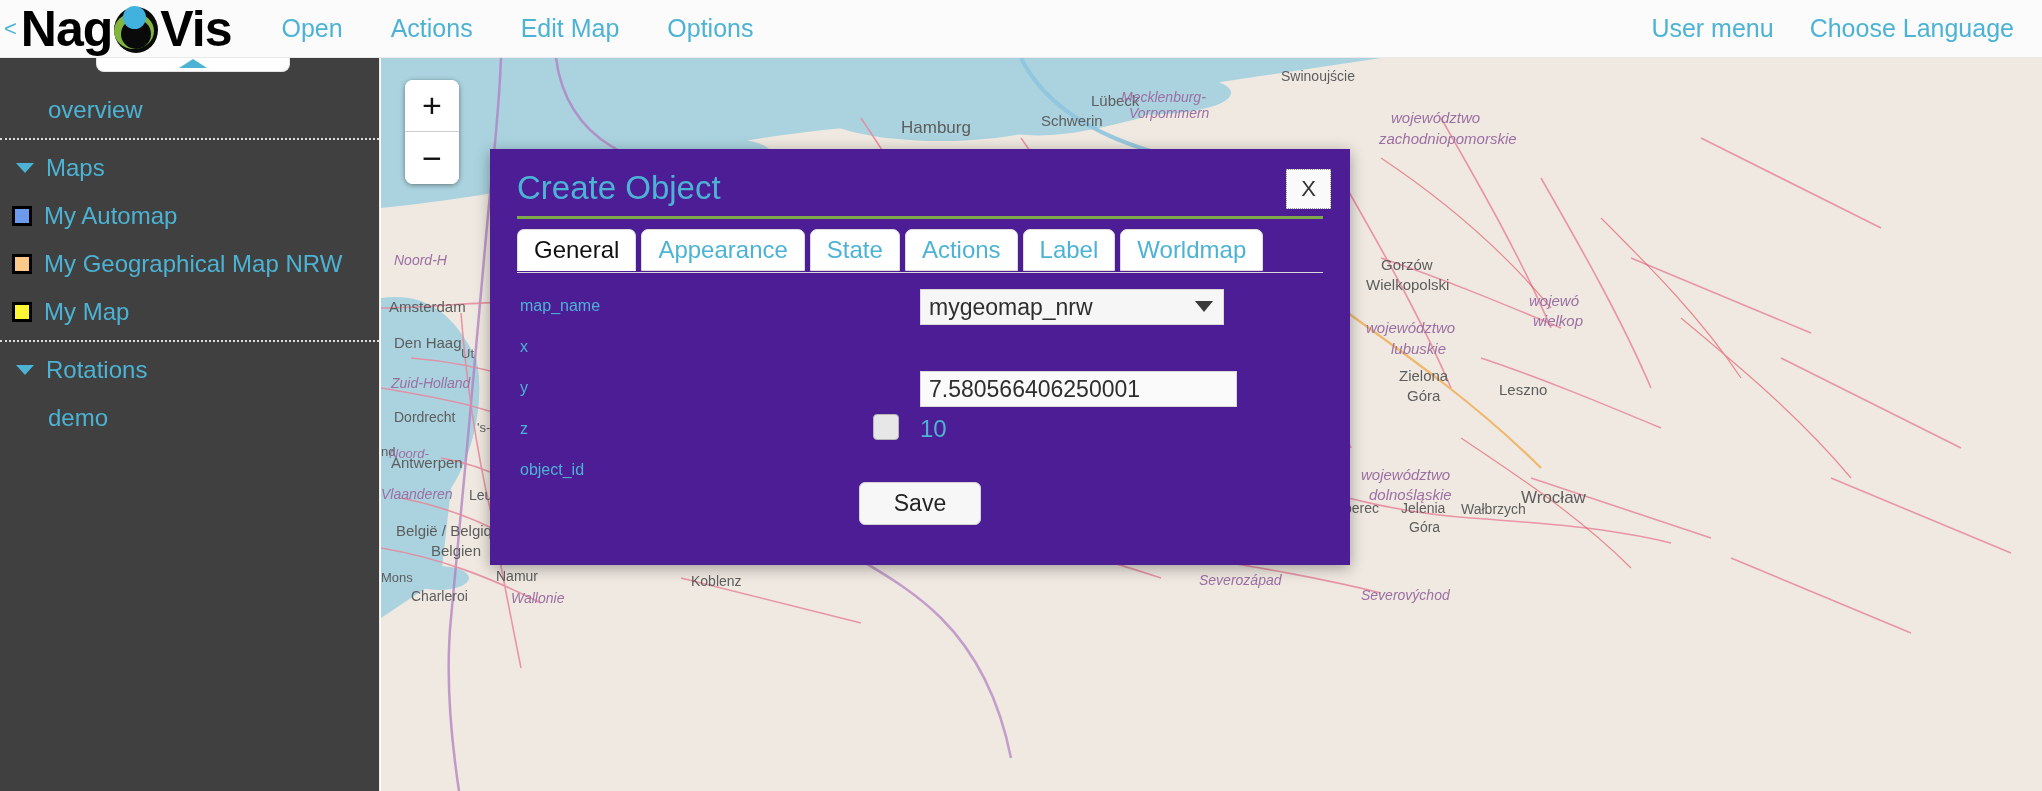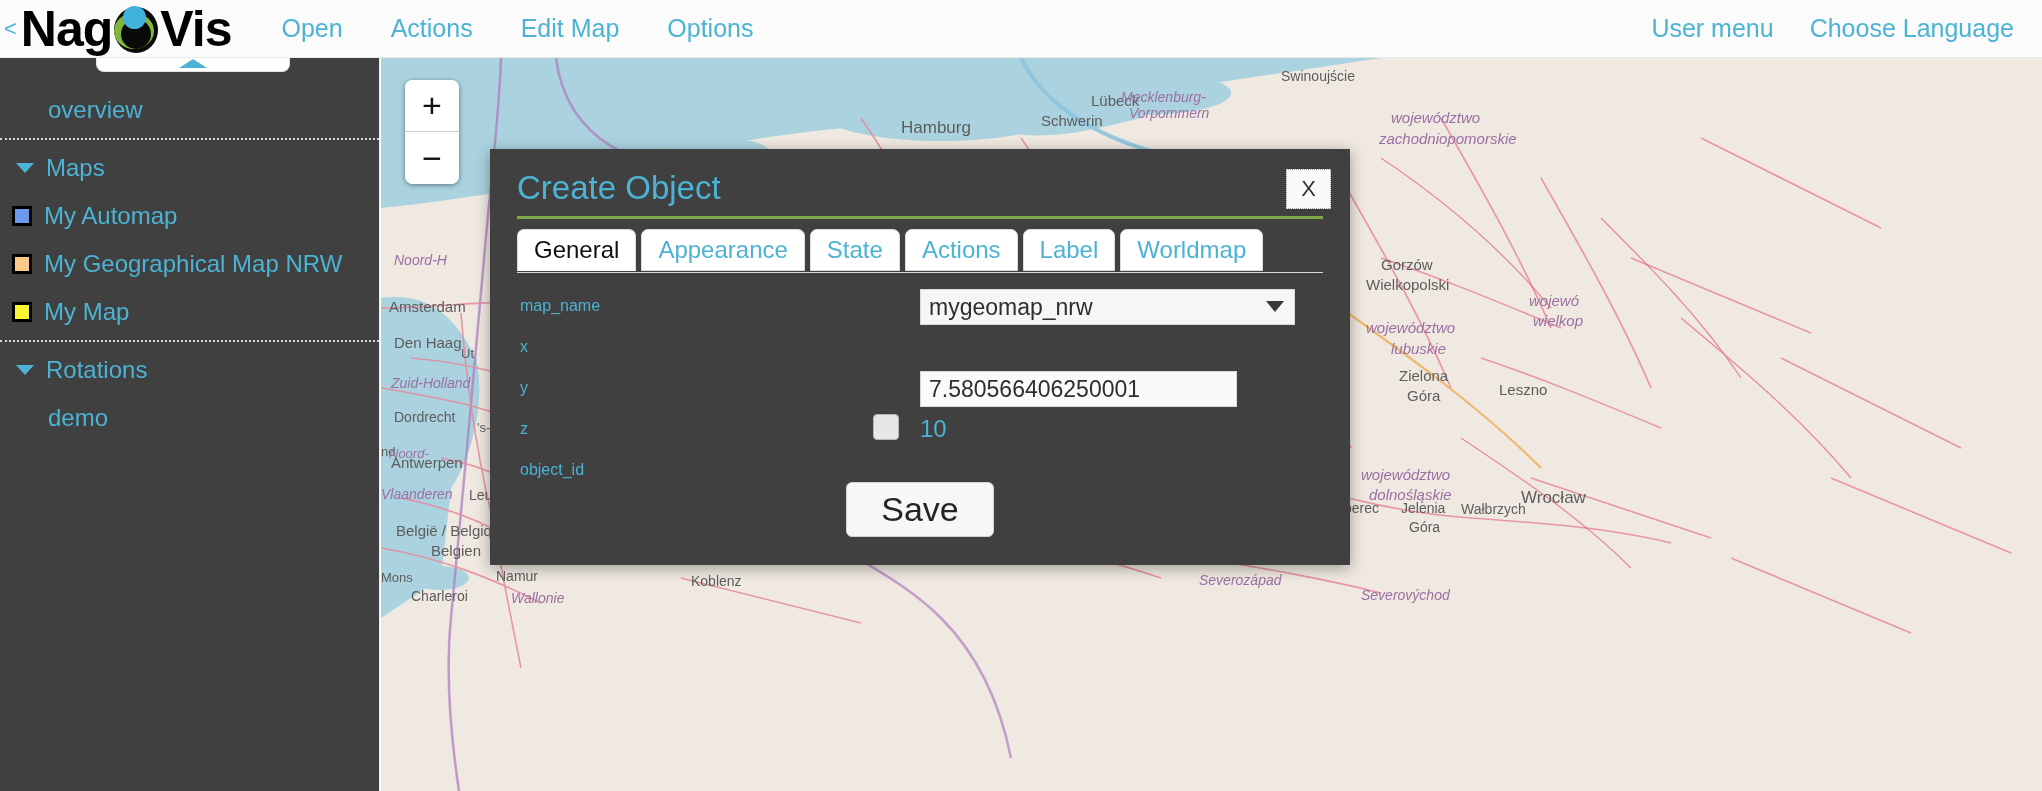--- a/index.html
+++ b/index.html
@@ -118,21 +118,21 @@
     height:52px; display:flex; align-items:center; justify-content:center;
     font-size:34px; color:#111; cursor:pointer; font-weight:400;
     background:#fff;
   }
   #zoom-in { border-radius:8px 8px 0 0; border-bottom:1px solid #ccc; }
   #zoom-out { border-radius:0 0 8px 8px; }
 
   
   #dialog {
     position:absolute; left:490px; top:149px; width:860px; height:416px;
-    background:#404040;
+    background:#4c1d95;
     box-shadow:0 3px 14px rgba(0,0,0,.34);
     z-index:60;
   }
   #dlg-title {
     position:absolute; left:27px; top:20px;
     font-size:33px; color:#4cb3d4;
   }
   #dlg-close {
     position:absolute; right:19px; top:20px;
     width:45px; height:40px; border:1px dotted #9a9a9a;
@@ -167,21 +167,21 @@
     font-size:16px; color:#4cb3d4; line-height:34px;
   }
   .fctl { position:absolute; left:403px; top:0; width:317px; }
   .finput {
     width:317px; height:36px; border:1px solid #d9d9d9;
     background:#fafafa; font-size:23px; color:#2e2e2e;
     padding:0 8px; font-family:"Liberation Sans", sans-serif;
     line-height:34px;
   }
   .fselect {
-    width:375px; height:36px; border:1px solid #d9d9d9;
+    width:304px; height:36px; border:1px solid #d9d9d9;
     background:#f6f6f6; font-size:23px; color:#2e2e2e;
     padding:0 8px; display:flex; align-items:center;
     cursor:pointer; position:relative;
   }
   .fselect .caret {
     position:absolute; right:10px; top:11px;
     width:0;height:0;border-left:9px solid transparent;
     border-right:9px solid transparent;border-top:11px solid #3a3a3a;
   }
   .fcheck {
@@ -191,21 +191,21 @@
   }
   .fvalue {
     position:absolute; left:403px; top:0;
     font-size:24px; color:#4cb3d4; line-height:34px;
   }
   #savewrap {
     position:absolute; left:0; top:333px; width:860px;
     display:flex; justify-content:center;
   }
   #save-button {
-    padding:7px 34px; font-size:34px; color:#242424;
+    padding:7px 34px; font-size:23px; color:#242424;
     background:#f7f7f7; border:1px solid #d2d2d2; border-radius:6px;
     cursor:pointer; font-family:"Liberation Sans", sans-serif;
   }
 
   .maplbl { font-family:"Liberation Sans", sans-serif; fill:#5d5d5d; }
   .maplbl-it { font-style:italic; fill:#9c6fa3; }
 </style>
 </head>
 <body>
 

